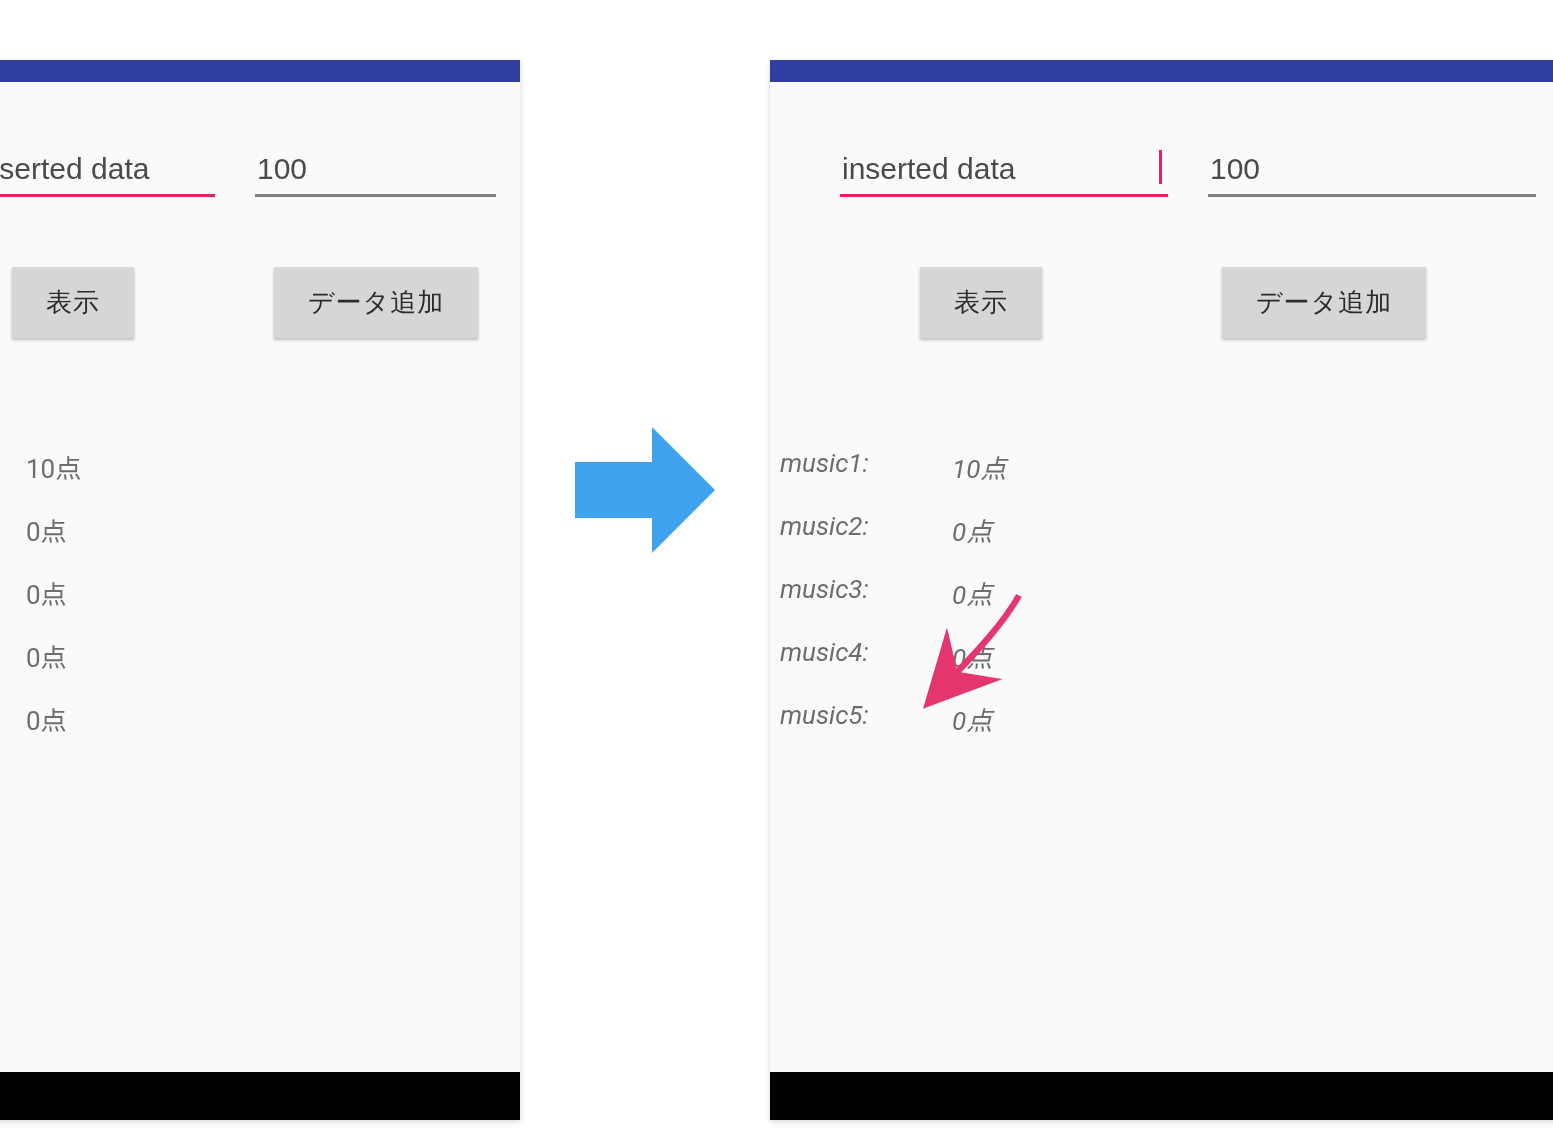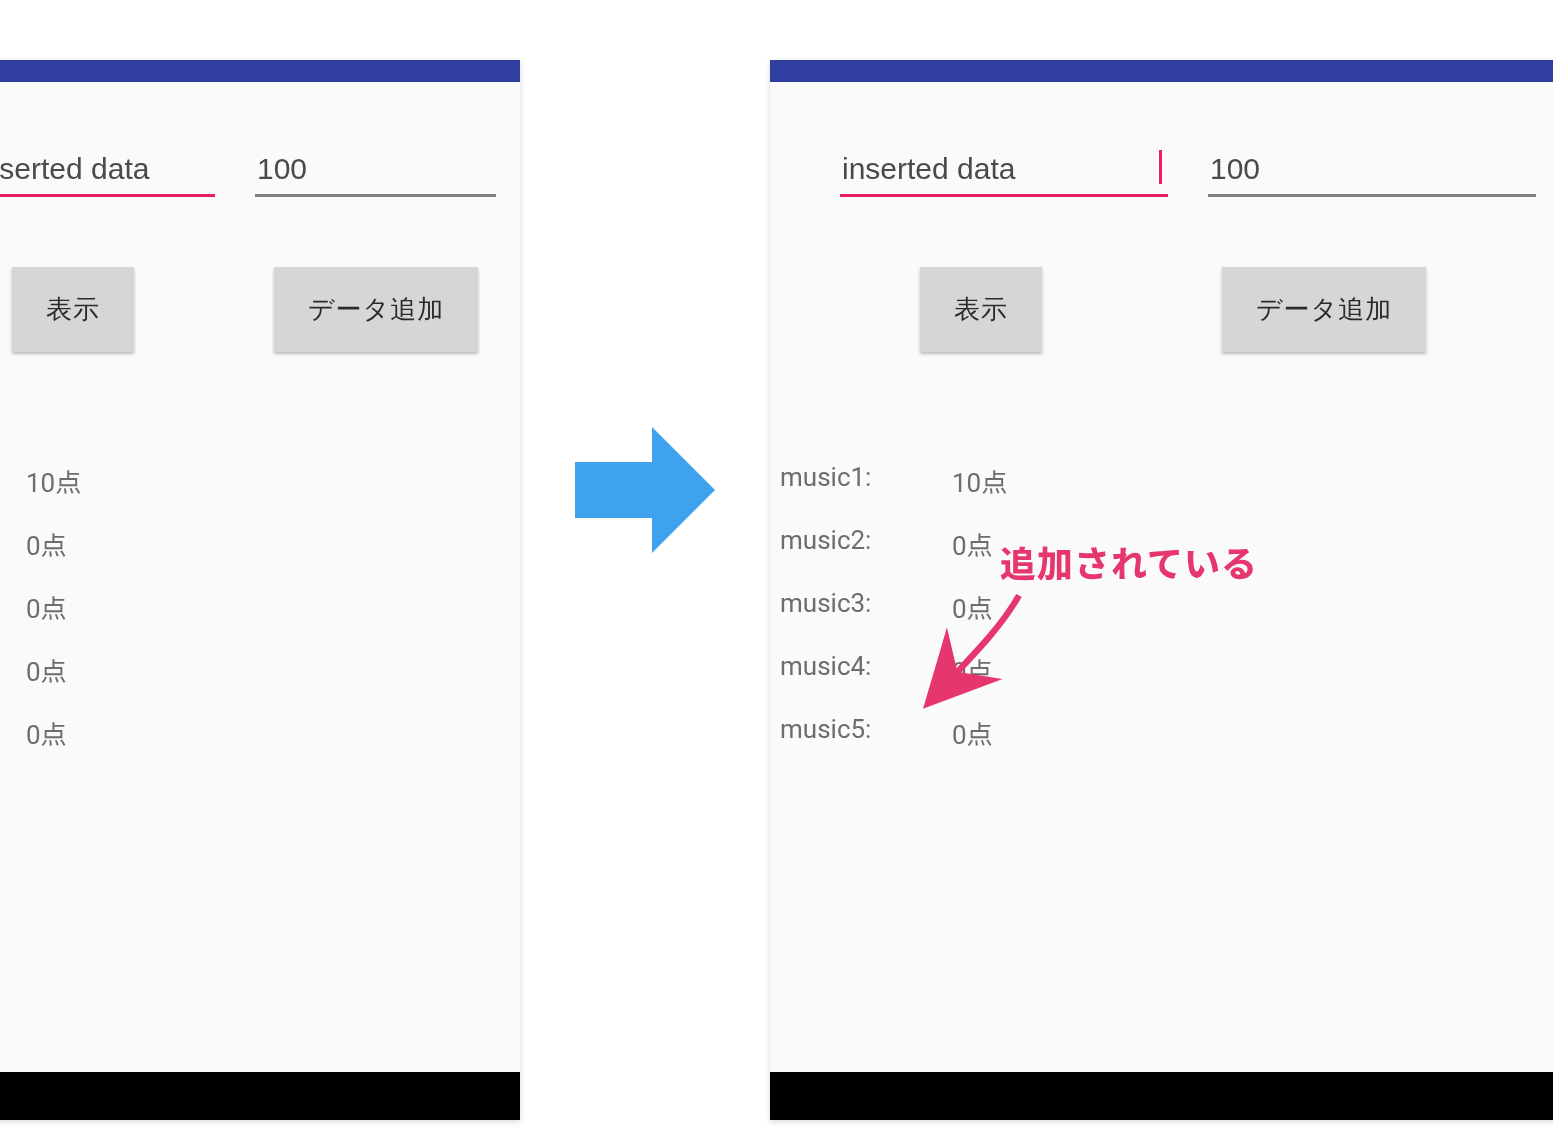--- a/index.html
+++ b/index.html
@@ -71,21 +71,21 @@
   .button-row {
     display: flex;
     gap: 140px;
     padding-left: 38px;
     margin-bottom: 110px;
   }
   .mat-button {
     background: #d6d6d6;
     color: #2b2b2b;
     font-size: 26px;
-    padding: 25px 34px;
+    padding: 18px 34px;
     border: none;
     box-shadow: 0 2px 3px rgba(0,0,0,0.25);
     cursor: pointer;
     letter-spacing: 1px;
   }
 
   .list {
     display: flex;
     flex-direction: column;
     gap: 26px;
@@ -206,21 +206,21 @@
         <div class="text-field">
           <input type="text" value="100" style="">
         </div>
       </div>
 
       <div class="button-row" style="gap:180px; padding-left:80px;">
         <button class="mat-button">表示</button>
         <button class="mat-button">データ追加</button>
       </div>
 
-      <div class="list" style="margin-left:-60px;">
+      <div class="list" style="margin-left:-60px;font-style:italic;">
         <div class="row">
           <span class="key">music1:</span>
           <span class="val">10点</span>
         </div>
         <div class="row">
           <span class="key">music2:</span>
           <span class="val">0点</span>
         </div>
         <div class="row">
           <span class="key">music3:</span>
@@ -233,21 +233,20 @@
         <div class="row">
           <span class="key">music5:</span>
           <span class="val">0点</span>
         </div>
       </div>
 
     </div>
     <div class="navbar"></div>
   </div>
 
-  <div class="annot-label">追加されている</div>
   <div class="annot-arrow">
     <svg viewBox="0 0 100 120">
       <defs>
         <marker id="ah" markerWidth="14" markerHeight="14" refX="6" refY="6" orient="auto">
           <path d="M0,0 L12,6 L0,12 L4,6 Z" fill="currentColor"></path>
         </marker>
       </defs>
       <path d="M90,5 C70,40 40,70 12,100" stroke="currentColor" stroke-width="7" fill="none" marker-end="url(#ah)"></path>
     </svg>
   </div>

